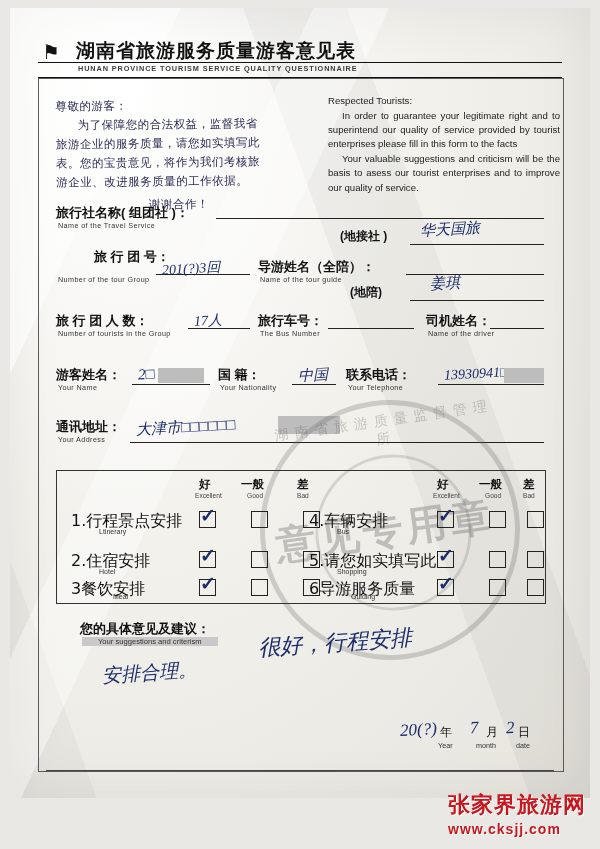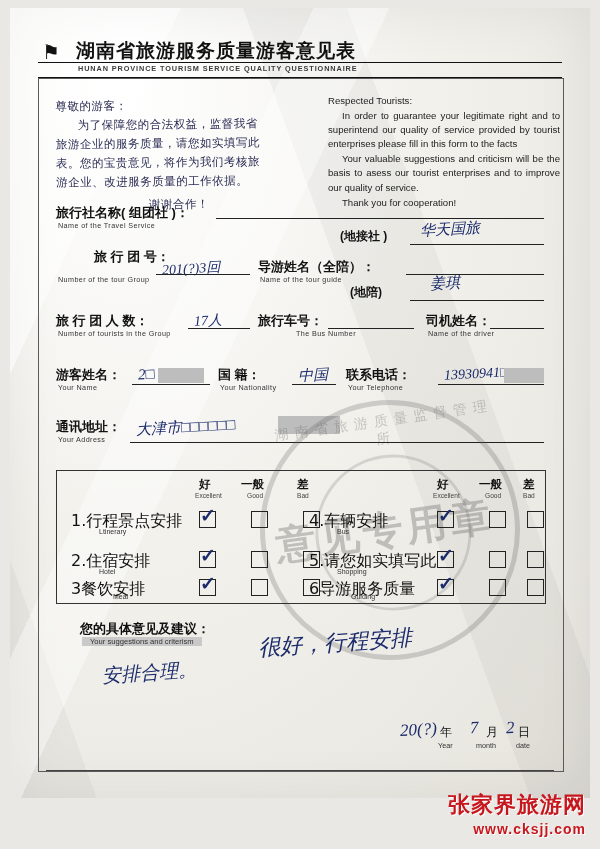--- a/index.html
+++ b/index.html
@@ -84,21 +84,21 @@
   .box{position:absolute;width:15px;height:15px;border:1px solid #222;background:transparent;}
   .tick{
     position:absolute;font-family:"Liberation Serif",serif;color:#1b2b6b;
     font-size:19px;line-height:15px;font-weight:bold;
   }
   .item{position:absolute;font-family:"DejaVu Sans",sans-serif;font-size:16px;color:#111;white-space:nowrap;}
   .item-sub{position:absolute;font-size:7px;color:#333;white-space:nowrap;}
 
   
   .sug-lbl{position:absolute;left:70px;top:612px;font-family:"DejaVu Sans",sans-serif;font-size:13px;font-weight:bold;color:#111;}
-  .sug-sub{position:absolute;left:72px;top:629px;font-size:7.6px;color:#333;background:#c9c9c9;padding:0 8px;}
+  .sug-sub{position:absolute;left:72px;top:629px;font-size:7.6px;color:#333;background:#c9c9c9;padding:0 16px;}
   .sug-text{
     position:absolute;font-family:"Liberation Serif",serif;color:#1b2b6b;
     font-size:22px;font-style:italic;white-space:nowrap;transform:rotate(-4deg);
   }
   .date-lbl{position:absolute;font-family:"DejaVu Sans",sans-serif;font-size:12px;color:#111;}
   .date-sub{position:absolute;font-size:7.2px;color:#333;}
   .footer-note{
     position:absolute;left:0;top:770px;width:580px;text-align:center;
     font-family:"DejaVu Sans",sans-serif;font-size:10px;color:#222;
   }
@@ -120,21 +120,21 @@
     font-family:"DejaVu Sans",sans-serif;font-size:40px;font-weight:bold;
     color:rgba(80,80,80,.30);transform:rotate(-8deg);pointer-events:none;letter-spacing:4px;
   }
   .stamp-arc{
     position:absolute;left:258px;top:404px;width:234px;text-align:center;
     font-family:"DejaVu Sans",sans-serif;font-size:14px;color:rgba(80,80,80,.28);
     transform:rotate(-8deg);pointer-events:none;letter-spacing:6px;
   }
   
   .site{
-    position:absolute;right:14px;bottom:12px;text-align:right;
+    position:absolute;right:14px;bottom:12px;text-align:left;
   }
   .site .cn{
     font-family:"DejaVu Sans",sans-serif;font-size:22px;font-weight:bold;color:#c7171e;
     letter-spacing:1px;text-shadow:1px 1px 0 #fff;
   }
   .site .url{
     font-family:"Liberation Sans",sans-serif;font-size:14px;font-weight:bold;color:#c7171e;
     letter-spacing:1px;text-shadow:1px 1px 0 #fff;margin-top:1px;
   }
 </style>
@@ -159,21 +159,20 @@
     <span class="ln">旅游企业的服务质量，请您如实填写此</span>
     <span class="ln">表。您的宝贵意见，将作为我们考核旅</span>
     <span class="ln">游企业、改进服务质量的工作依据。</span>
     <span class="thx">谢谢合作！</span>
   </div>
 
   <div class="intro-en">
     <span class="t">Respected Tourists:</span>
     <span class="p">In order to guarantee your legitimate right and to superintend our quality of service provided by tourist enterprises please fill in this form to the facts</span>
     <span class="p">Your valuable suggestions and criticism will be the basis to asess our tourist enterprises and to improve our quality of service.</span>
-    <span class="p" style="text-indent:14px">Thank you for cooperation!</span>
   </div>
 
   <div class="lbl" style="left:46px;top:196px;">旅行社名称( 组团社 )：</div>
   <div class="sub" style="left:48px;top:213px;">Name  of  the  Travel  Service</div>
   <div class="line" style="left:206px;top:210px;width:328px;"></div>
   <div class="lbl" style="left:330px;top:220px;font-size:12px;">(地接社 )</div>
   <div class="hand" style="left:410px;top:212px;">华天国旅</div>
   <div class="line" style="left:400px;top:236px;width:134px;"></div>
 
   <div class="lbl" style="left:46px;top:240px;margin-left:38px;">旅 行 团 号：</div>
@@ -187,21 +186,21 @@
   <div class="lbl" style="left:340px;top:276px;font-size:12px;">(地陪)</div>
   <div class="hand" style="left:420px;top:266px;">姜琪</div>
   <div class="line" style="left:400px;top:292px;width:134px;"></div>
 
   <div class="lbl" style="left:46px;top:304px;">旅 行 团 人 数：</div>
   <div class="sub" style="left:48px;top:321px;">Number of tourists in the Group</div>
   <div class="hand" style="left:184px;top:304px;font-size:14px;">17人</div>
   <div class="line" style="left:178px;top:320px;width:62px;"></div>
 
   <div class="lbl" style="left:248px;top:304px;">旅行车号：</div>
-  <div class="sub" style="left:250px;top:321px;margin-left:36px;">The Bus Number</div>
+  <div class="sub" style="left:250px;top:321px;">The Bus Number</div>
   <div class="line" style="left:318px;top:320px;width:86px;"></div>
 
   <div class="lbl" style="left:416px;top:304px;">司机姓名：</div>
   <div class="sub" style="left:418px;top:321px;">Name of the driver</div>
   <div class="line" style="left:480px;top:320px;width:54px;"></div>
 
   <div class="lbl" style="left:46px;top:358px;">游客姓名：</div>
   <div class="sub" style="left:48px;top:375px;">Your   Name</div>
   <div class="hand" style="left:128px;top:358px;">2□</div>
   <div class="redact" style="left:148px;top:360px;width:46px;height:15px;"></div>

